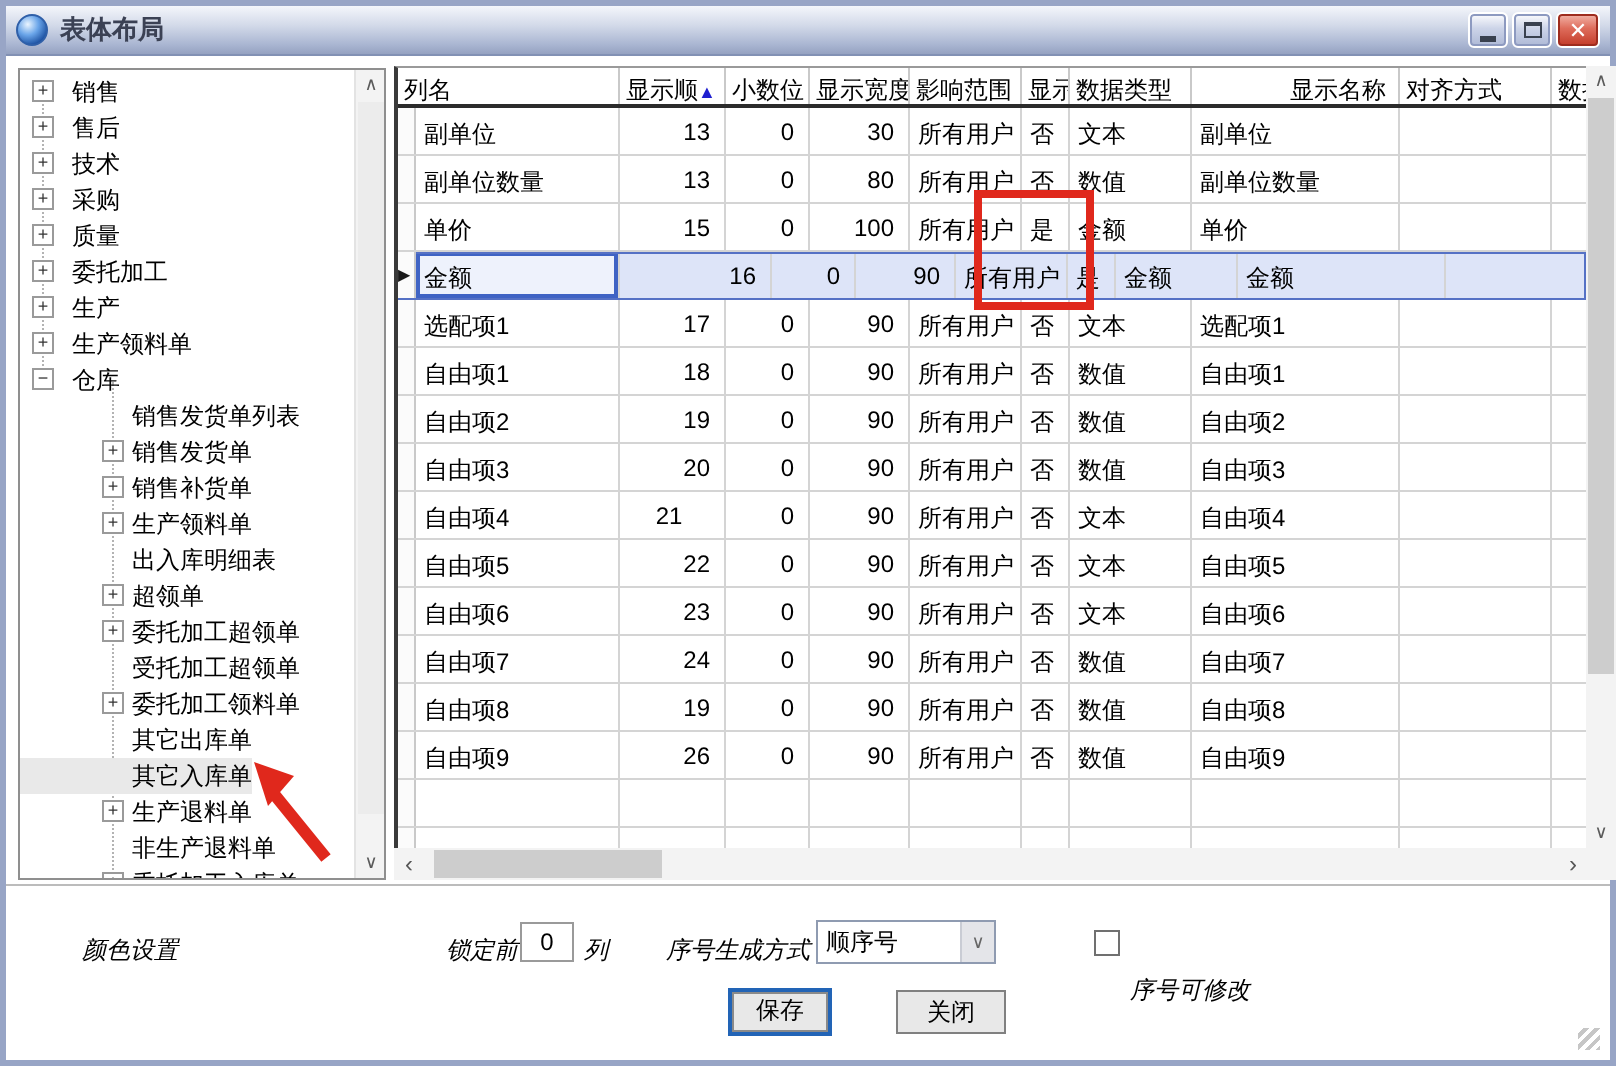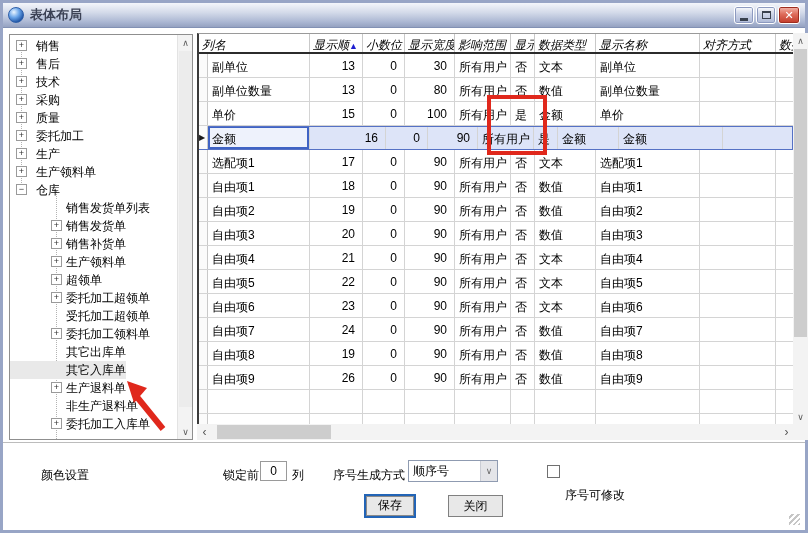--- a/index.html
+++ b/index.html
@@ -44,42 +44,42 @@
     background:#f3f3f3; border-left:1px solid #e3e3e3; }
   .sarr { position:absolute; left:0; width:15px; height:15px; color:#5a5a5a; font-size:9px;
     display:flex; align-items:center; justify-content:center; cursor:pointer; }
   .tree-thumb { position:absolute; left:1px; width:13px; top:16px; height:356px; background:#ececec; }
 
   
   .grid { position:absolute; left:194px; top:30px; width:596px; height:391px; overflow:hidden;
     background:#fff; border-left:2px solid #3a3a3a; border-top:1px solid #9a9a9a; }
   .hrow { display:flex; height:20px; border-bottom:2px solid #2b2b2b; background:#fff; }
   .hcell { border-right:1px solid #c9c9c9; padding:3px 6px 0 3px; overflow:hidden;
-    white-space:nowrap; flex:0 0 auto; cursor:pointer;font-style:italic; }
+    white-space:nowrap; flex:0 0 auto; cursor:pointer; }
   .brow { display:flex; height:24px; border-bottom:1px solid #d4d4d4; background:#fff; }
   .brow.sel { background:#dde4f8; outline:1px solid #5571c5; outline-offset:-1px; }
   .bcell { border-right:1px solid #d4d4d4; padding:5px 3px 0 4px; overflow:hidden;
     white-space:nowrap; flex:0 0 auto; }
   .bcell.num { text-align:right; padding-right:7px; }
   .rowhdr { flex:0 0 9px; border-right:1px solid #c9c9c9; background:#fbfbfb; position:relative; }
   .rowmark { position:absolute; left:0px; top:7px; font-size:8px; color:#1a1a1a; }
   .namecell-sel { background:#eef2fc; box-shadow:inset 0 0 0 2px #3f63c4; }
   .sortglyph { font-size:9px; color:#1f1fd0; }
 
   
   .vscroll { position:absolute; left:790px; top:30px; width:15px; height:391px; background:#f3f3f3; }
   .vthumb { position:absolute; left:1px; width:13px; top:16px; height:288px; background:#cdcdcd; }
   .hscroll { position:absolute; left:194px; top:421px; width:611px; height:16px; background:#f3f3f3; }
   .hthumb { position:absolute; top:1px; height:14px; left:20px; width:114px; background:#cdcdcd; }
   .hs-arr { position:absolute; top:0; width:15px; height:16px; color:#555; font-size:12px;
     display:flex; align-items:center; justify-content:center; cursor:pointer; }
 
   
   .bottomsep { position:absolute; left:0; top:439px; width:100%; border-top:1px solid #bcbcbc; }
-  .lbl { position:absolute; white-space:nowrap; }
+  .lbl { position:absolute; white-space:nowrap;font-style:italic; }
   .lockbox { position:absolute; left:257px; top:458px; width:27px; height:20px;
     border:1px solid #9a9a9a; text-align:center; font-size:12px;
     font-family:"Liberation Sans","DejaVu Sans",sans-serif; background:#fff; }
   .select { position:absolute; left:405px; top:457px; width:90px; height:22px;
     border:1px solid #8f9bb1; background:#fff; display:flex; align-items:center; cursor:pointer; }
   .select .stext { padding-left:4px; flex:1; }
   .select .sbtn { width:17px; height:100%; background:#e4e5e9; border-left:1px solid #c9ccd4;
     display:flex; align-items:center; justify-content:center; color:#666; font-size:9px; }
   .checkbox { position:absolute; left:544px; top:462px; width:13px; height:13px;
     border:1px solid #707070; background:#fff; cursor:pointer; }
@@ -128,20 +128,21 @@
         <div class="titem lv0"><span class="tbox">+</span><span class="tlabel">采购</span></div>
         <div class="titem lv0"><span class="tbox">+</span><span class="tlabel">质量</span></div>
         <div class="titem lv0"><span class="tbox">+</span><span class="tlabel">委托加工</span></div>
         <div class="titem lv0"><span class="tbox">+</span><span class="tlabel">生产</span></div>
         <div class="titem lv0"><span class="tbox">+</span><span class="tlabel">生产领料单</span></div>
         <div class="titem lv0"><span class="tbox">−</span><span class="tlabel">仓库</span></div>
         <div class="titem lv1"><span class="tlabel">销售发货单列表</span></div>
         <div class="titem lv1"><span class="tbox">+</span><span class="tlabel">销售发货单</span></div>
         <div class="titem lv1"><span class="tbox">+</span><span class="tlabel">销售补货单</span></div>
         <div class="titem lv1"><span class="tbox">+</span><span class="tlabel">生产领料单</span></div>
+        <div class="titem lv1"><span class="tlabel">出入库明细表</span></div>
         <div class="titem lv1"><span class="tbox">+</span><span class="tlabel">超领单</span></div>
         <div class="titem lv1"><span class="tbox">+</span><span class="tlabel">委托加工超领单</span></div>
         <div class="titem lv1"><span class="tlabel">受托加工超领单</span></div>
         <div class="titem lv1"><span class="tbox">+</span><span class="tlabel">委托加工领料单</span></div>
         <div class="titem lv1"><span class="tlabel">其它出库单</span></div>
         <div class="titem lv1"><span class="tlabel soft">其它入库单</span></div>
         <div class="titem lv1"><span class="tbox">+</span><span class="tlabel">生产退料单</span></div>
         <div class="titem lv1"><span class="tlabel">非生产退料单</span></div>
         <div class="titem lv1"><span class="tbox">+</span><span class="tlabel">委托加工入库单</span></div>
       </div>
@@ -154,21 +155,21 @@
 
   <div class="grid" id="grid">
       <div class="hrow">
         <div class="hcell" style="width: 111px;">列名</div>
         <div class="hcell" style="width: 53px;">显示顺<span class="sortglyph">▲</span></div>
         <div class="hcell" style="width: 42px;">小数位</div>
         <div class="hcell" style="width: 50px; text-align: right;">显示宽度</div>
         <div class="hcell" style="width: 56px;">影响范围</div>
         <div class="hcell" style="width: 24px;">显示</div>
         <div class="hcell" style="width: 61px;">数据类型</div>
-        <div class="hcell" style="width: 104px;">显示名称</div>
+        <div class="hcell" style="width: 104px; text-align: right;">显示名称</div>
         <div class="hcell" style="width: 76px;">对齐方式</div>
         <div class="hcell" style="width: 40px;">数据</div>
       </div>
       <div class="brow">
         <div class="rowhdr"></div>
         <div class="bcell" style="width: 102px;">副单位</div>
         <div class="bcell num" style="width: 53px;">13</div>
         <div class="bcell num" style="width: 42px;">0</div>
         <div class="bcell num" style="width: 50px;">30</div>
         <div class="bcell" style="width: 56px;">所有用户</div>
@@ -267,21 +268,21 @@
         <div class="bcell" style="width: 56px;">所有用户</div>
         <div class="bcell" style="width: 24px;">否</div>
         <div class="bcell" style="width: 61px;">数值</div>
         <div class="bcell" style="width: 104px;">自由项3</div>
         <div class="bcell" style="width: 76px;"></div>
         <div class="bcell" style="width: 40px;"></div>
       </div>
       <div class="brow">
         <div class="rowhdr"></div>
         <div class="bcell" style="width: 102px;">自由项4</div>
-        <div class="bcell num" style="width: 53px;">21</div>
+        <div class="bcell num" style="width: 53px; text-align: center;">21</div>
         <div class="bcell num" style="width: 42px;">0</div>
         <div class="bcell num" style="width: 50px;">90</div>
         <div class="bcell" style="width: 56px;">所有用户</div>
         <div class="bcell" style="width: 24px;">否</div>
         <div class="bcell" style="width: 61px;">文本</div>
         <div class="bcell" style="width: 104px;">自由项4</div>
         <div class="bcell" style="width: 76px;"></div>
         <div class="bcell" style="width: 40px;"></div>
       </div>
       <div class="brow">

